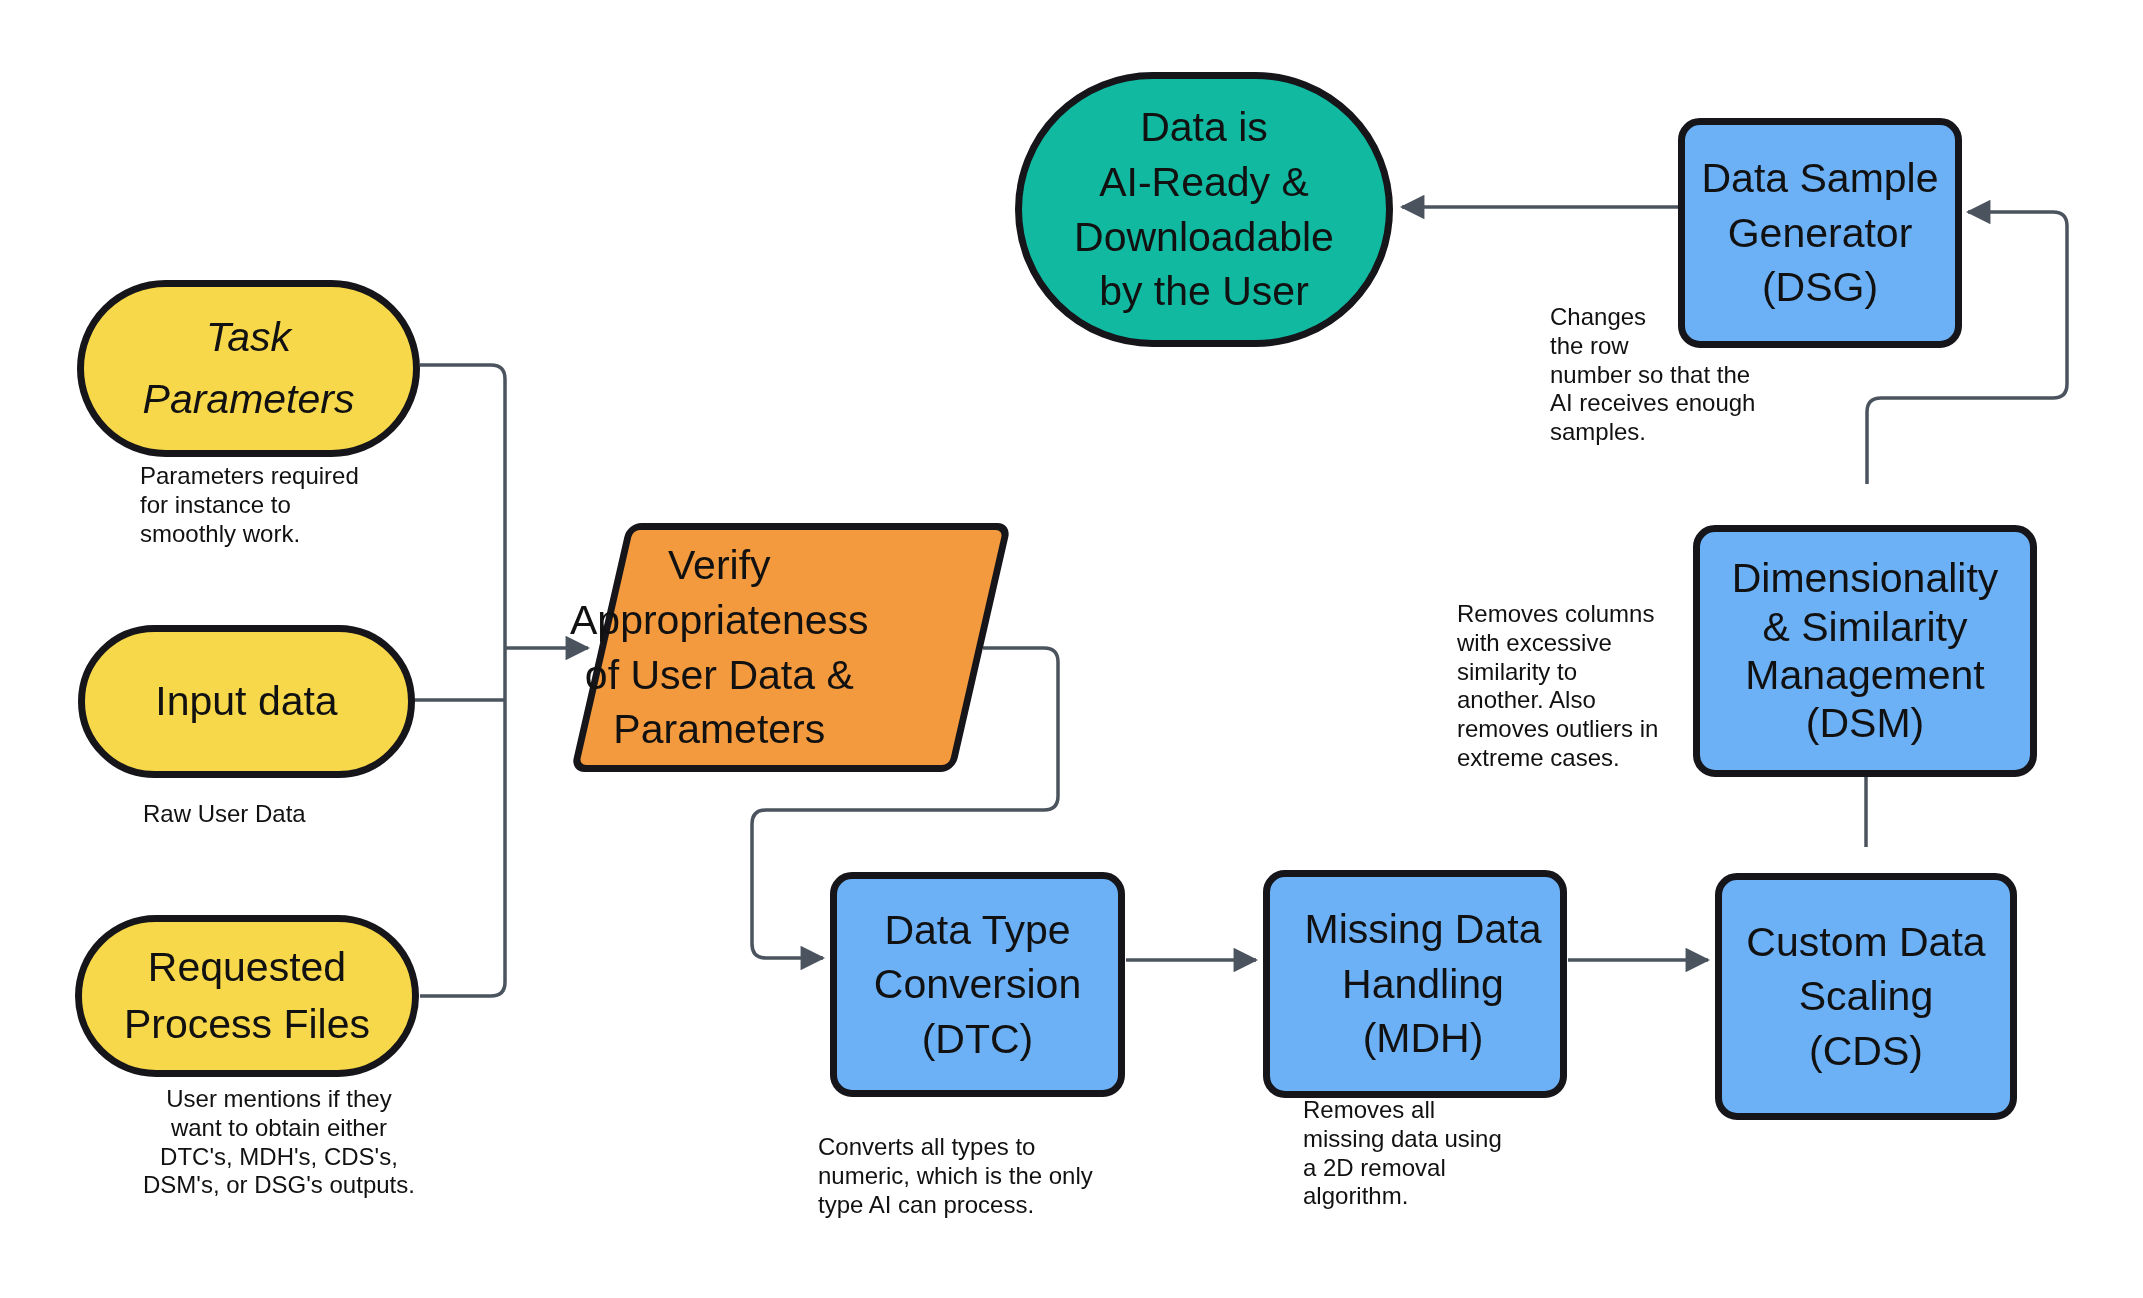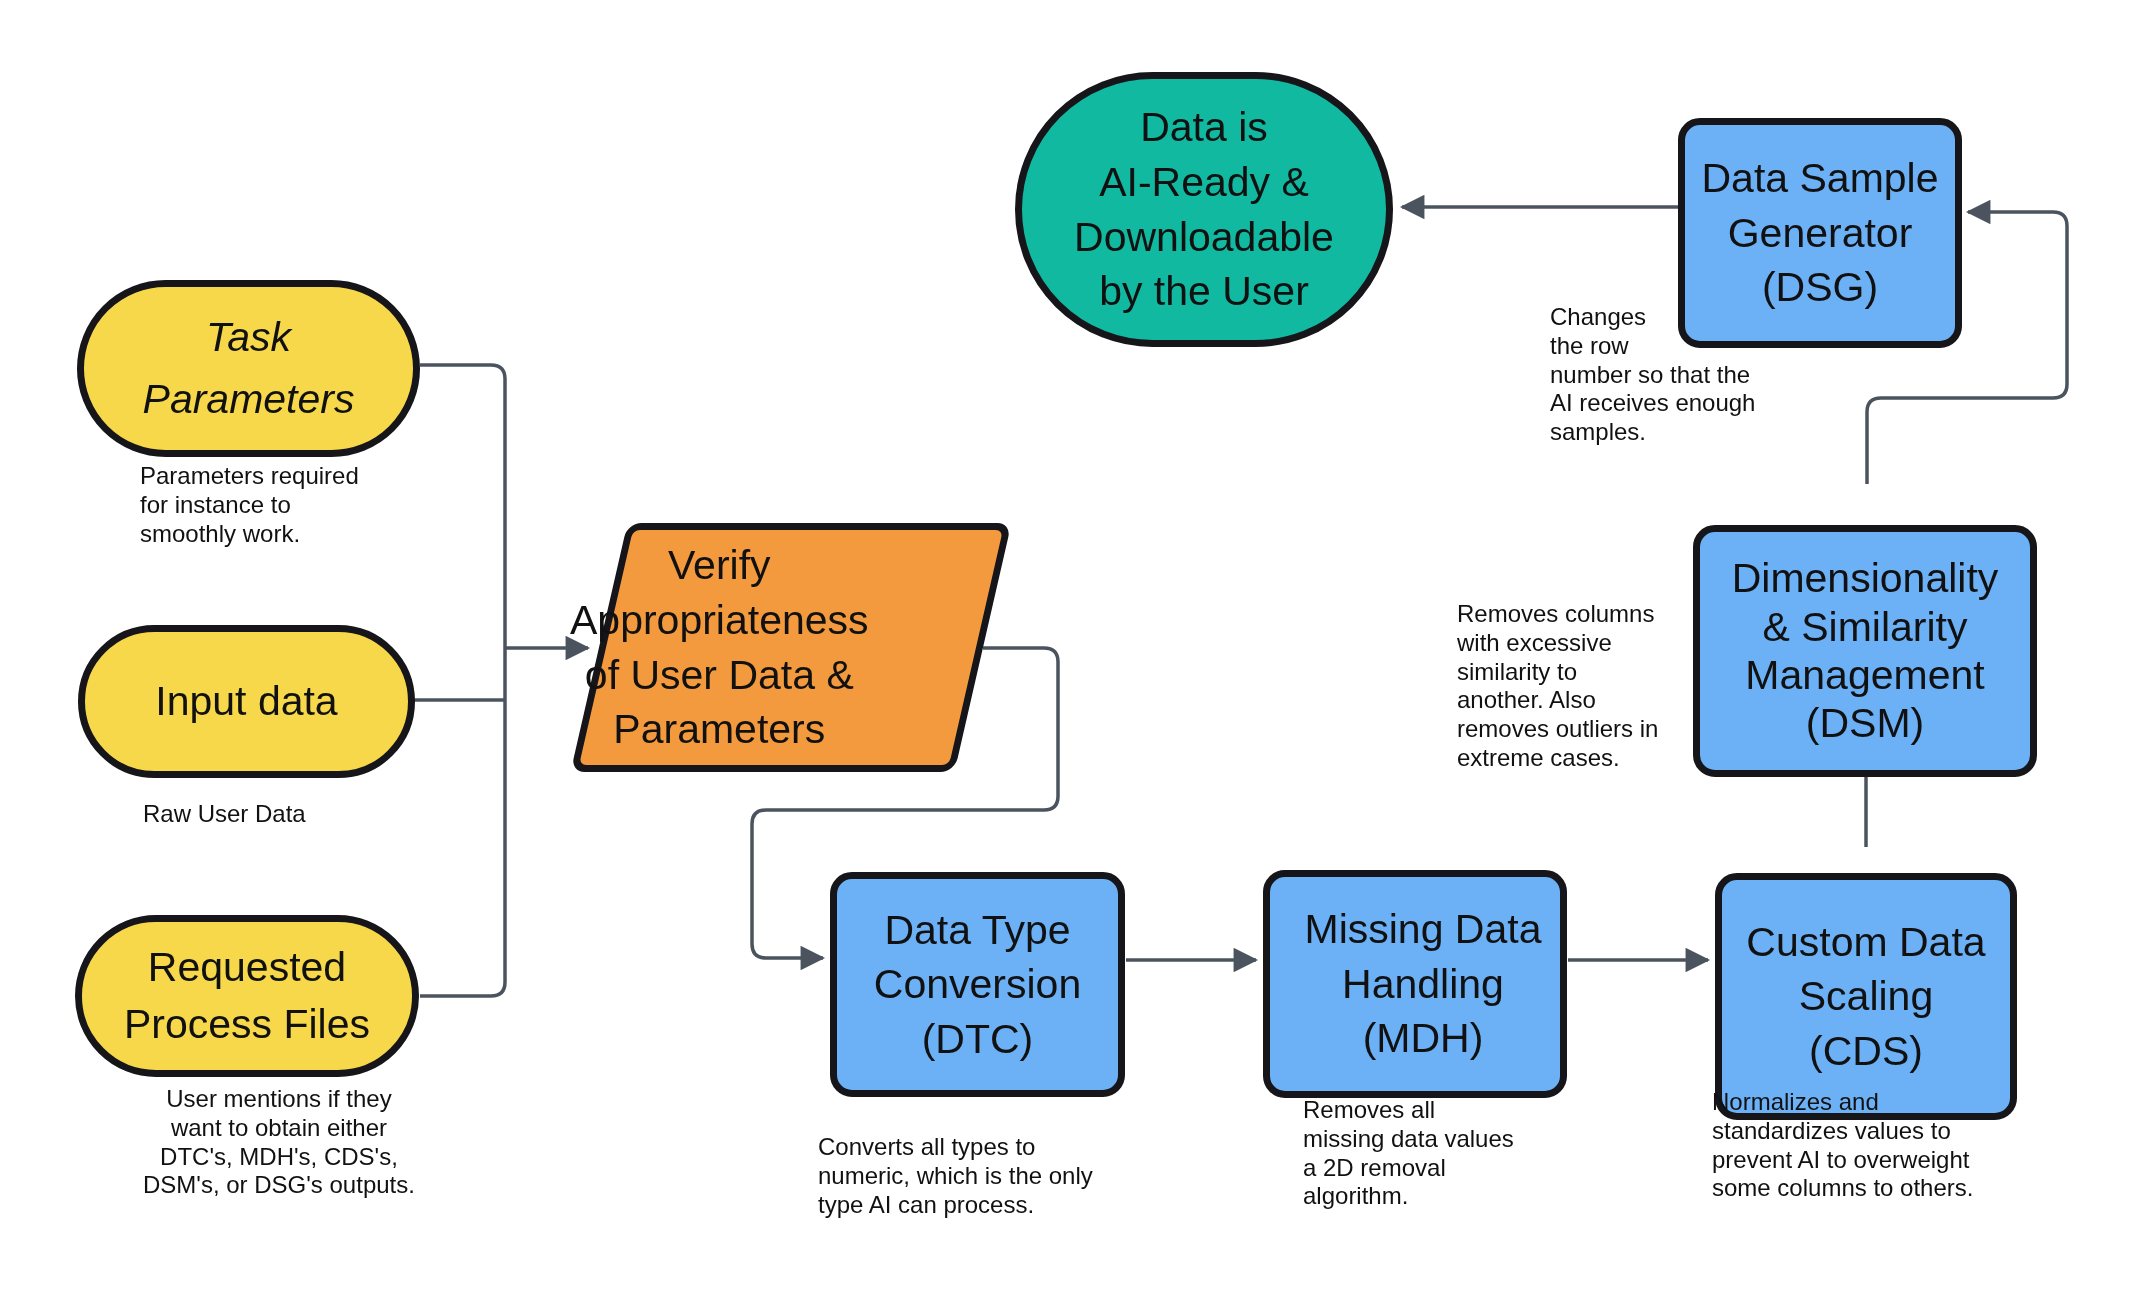--- a/index.html
+++ b/index.html
@@ -154,31 +154,27 @@
 Conversion
 (DTC)</div>
   <div class="caption" style="left:818px; top:1133px;">Converts all types to
 numeric, which is the only
 type AI can process.</div>
 
   <div class="node module" style="left:1263px; top:845px; width:304px; height:228px;padding-left:16px;">Missing Data
 Handling
 (MDH)</div>
   <div class="caption" style="left:1303px; top:1096px;">Removes all
-missing data values
+missing data using
 a 2D removal
 algorithm.</div>
 
   <div class="node module" style="left:1715px; top:848px; width:302px; height:247px;">Custom Data
 Scaling
 (CDS)</div>
-  <div class="caption" style="left:1712px; top:1088px;">Normalizes and
-standardizes values to
-prevent AI to overweight
-some columns to others.</div>
 
   <div class="node module tight" style="left:1693px; top:500px; width:344px; height:252px;">Dimensionality
 &amp; Similarity
 Management
 (DSM)</div>
   <div class="caption" style="left:1457px; top:600px;">Removes columns
 with excessive
 similarity to
 another. Also
 removes outliers in

